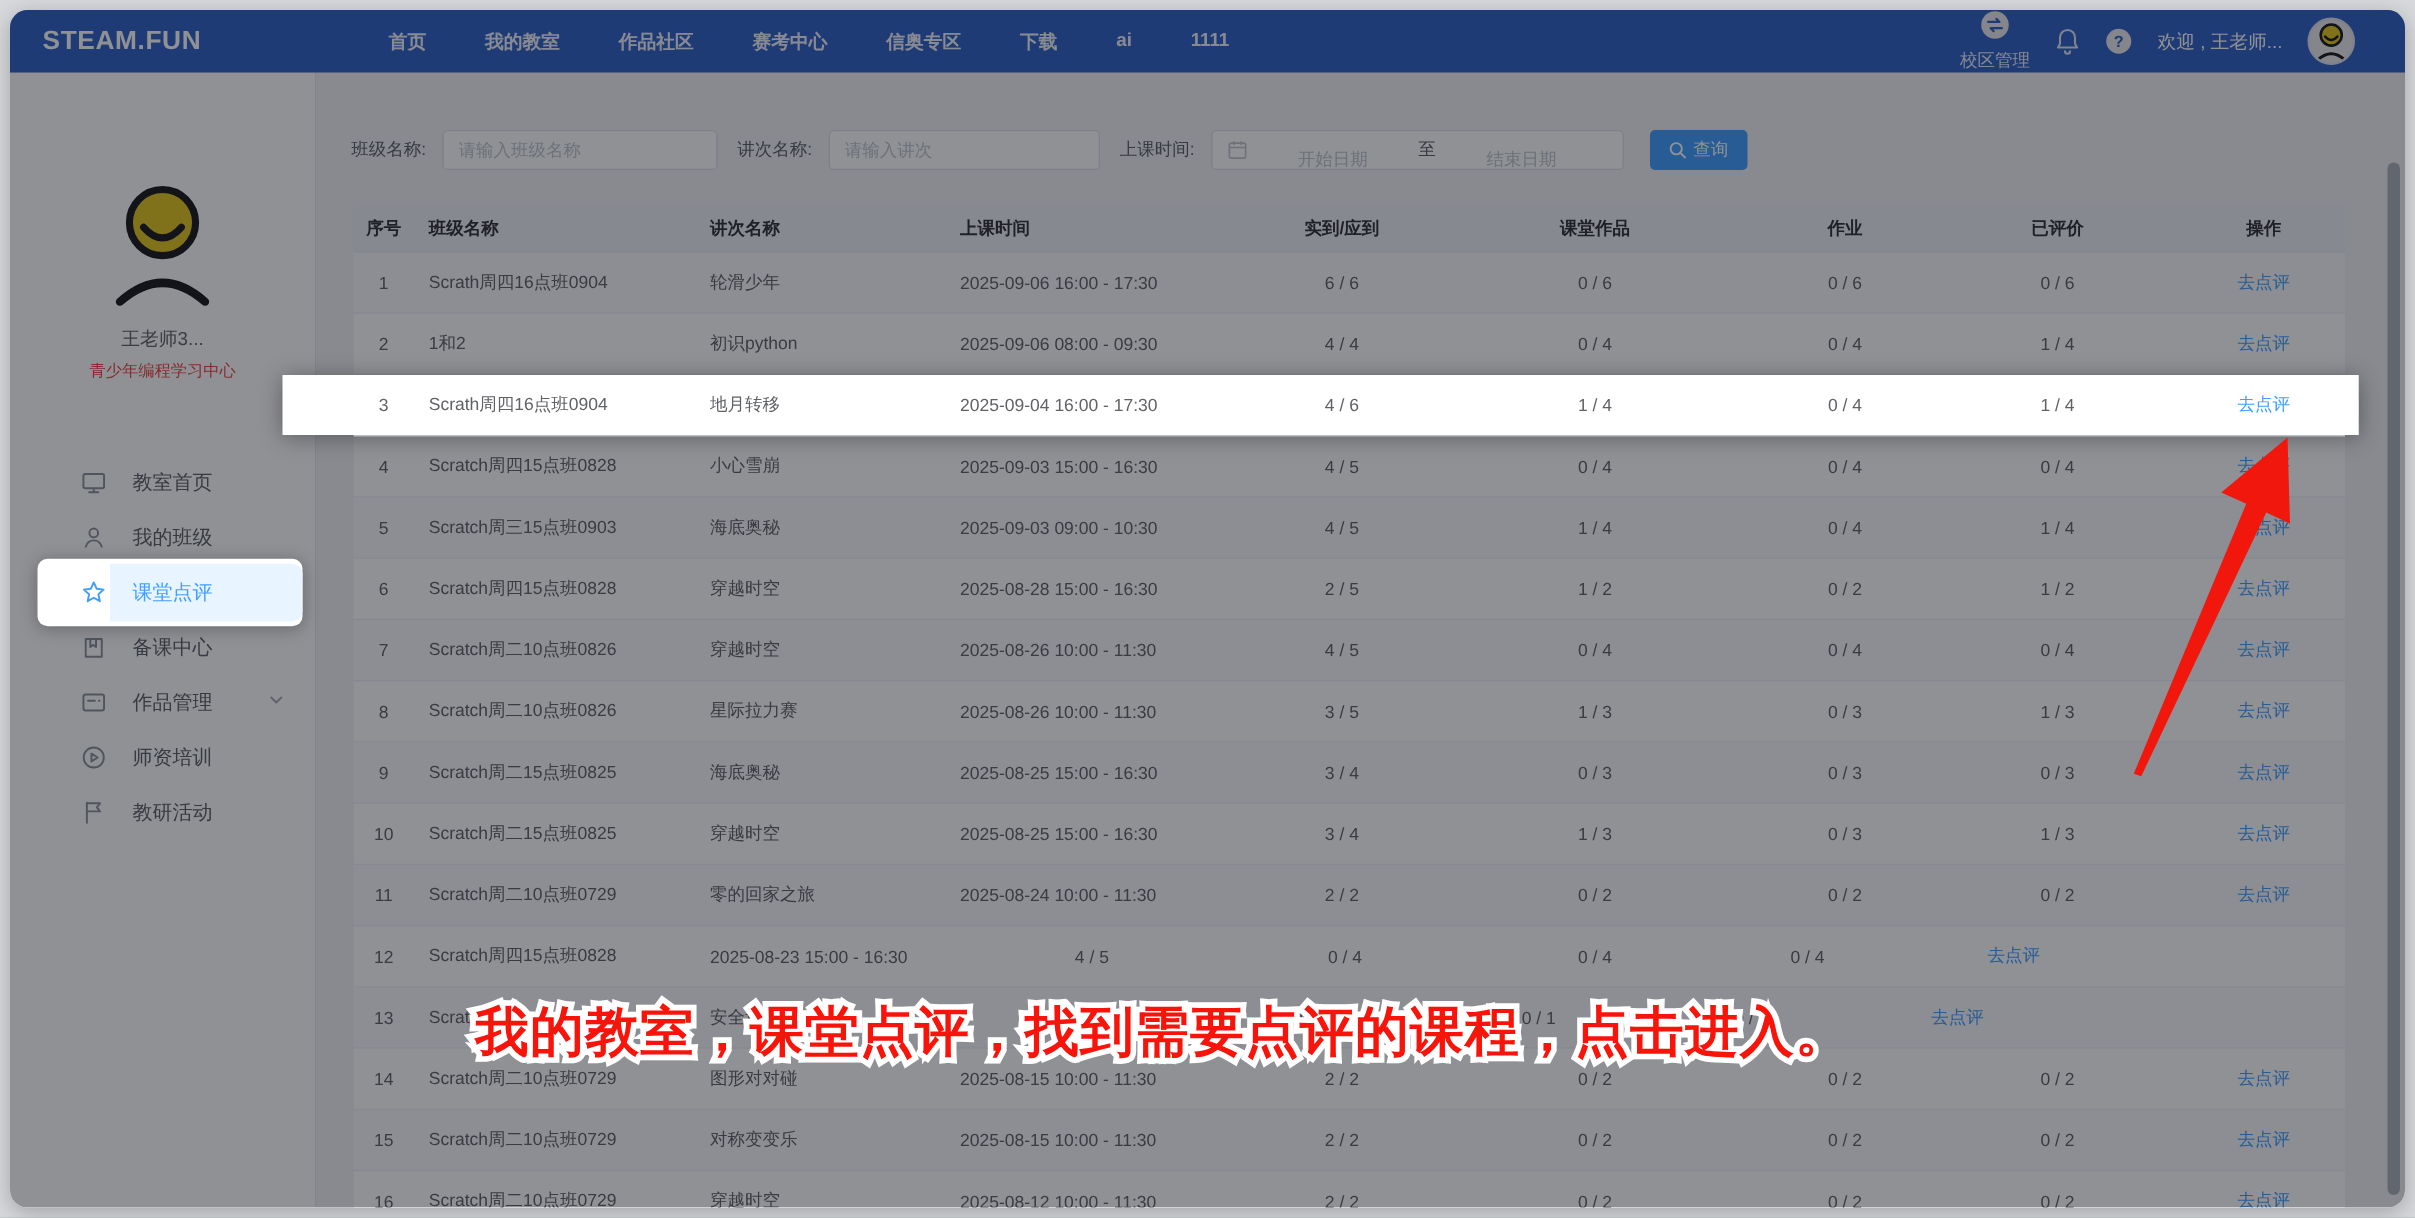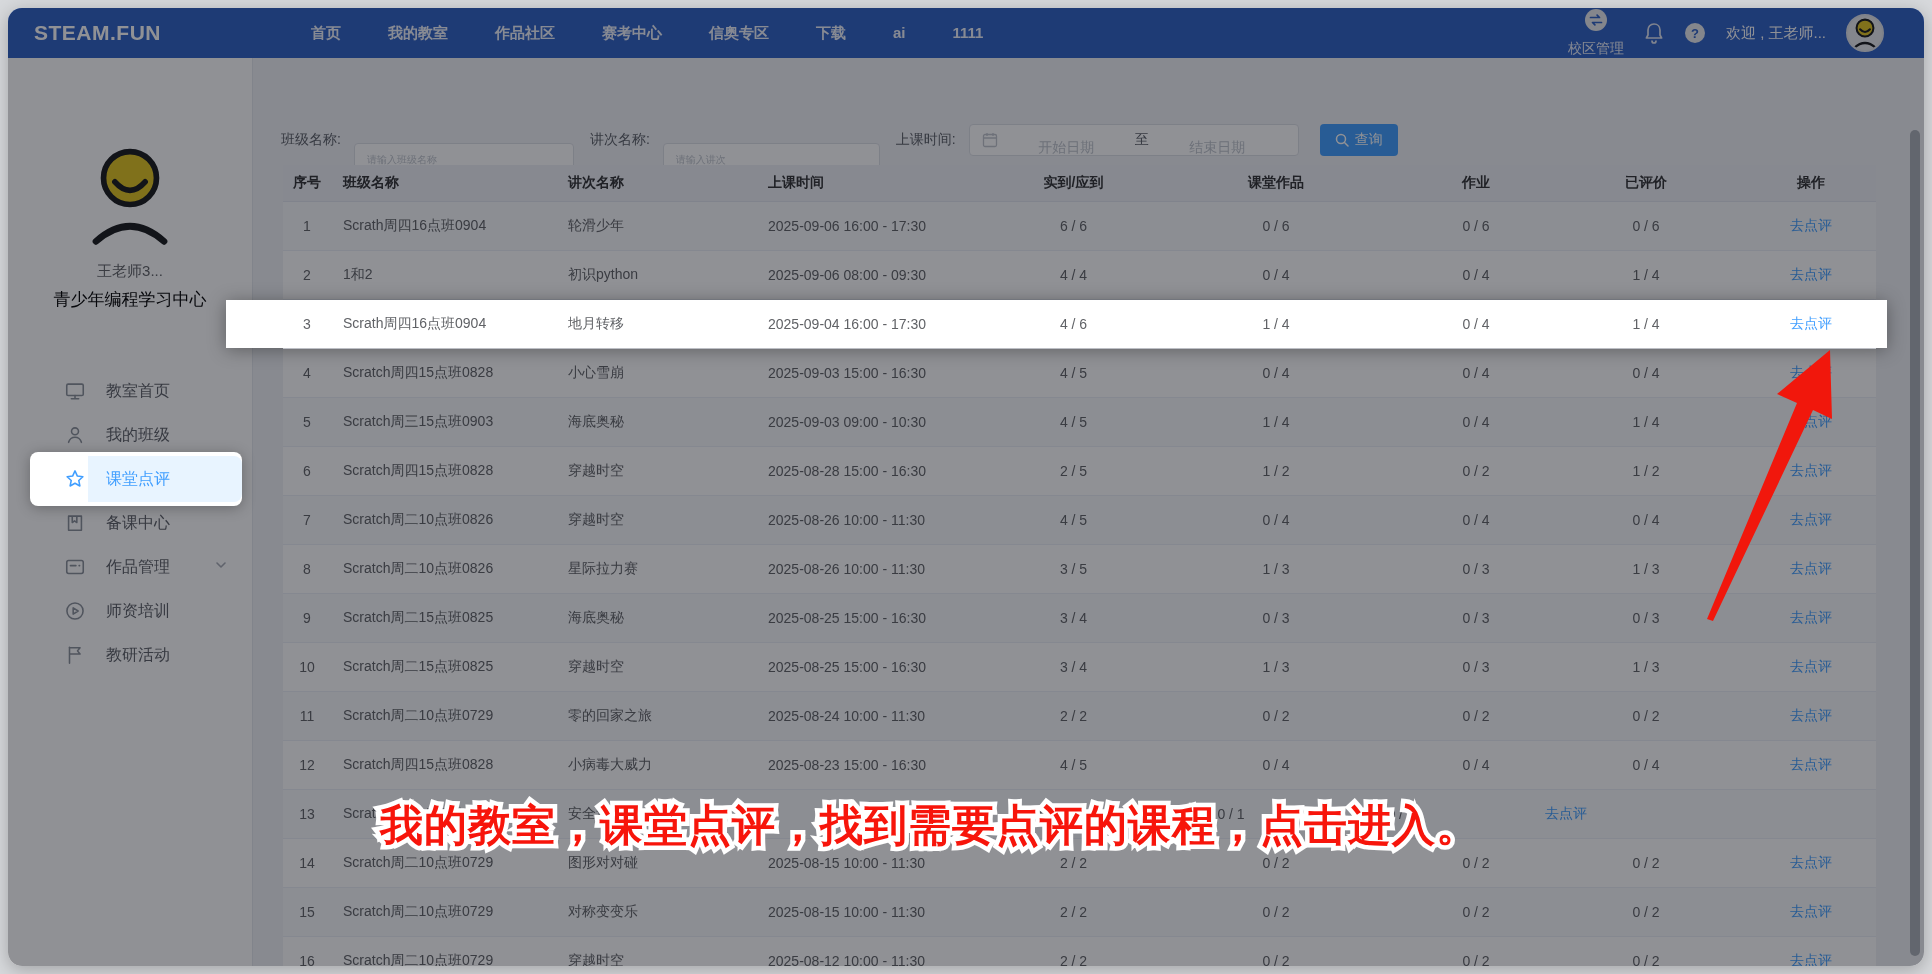--- a/index.html
+++ b/index.html
@@ -19,40 +19,40 @@
   .icon-circle svg, .bell svg, .help svg { display:block; }
   .avatar-sm { width:38px; height:38px; border-radius:50%; background:#e9ebee; display:flex;
     align-items:center; justify-content:center; overflow:hidden; border:2px solid #dfe3ea; }
 
   
   .sidebar { position:absolute; left:0; top:50px; width:245px; bottom:0; background:#fff;
     border-right:1px solid #e4e7ed; display:flex; flex-direction:column; align-items:center; }
   .side-user { margin-top:86px; text-align:center; }
   .side-user svg { display:block; margin:0 auto; }
   .side-name { margin-top:14px; font-size:15px; color:#606266; }
-  .side-org { margin-top:7px; font-size:17px; color:#000000; }
+  .side-org { margin-top:7px; font-size:13px; color:#ef4444; }
   .menu { margin-top:58px; width:100%; padding:0 18px 0 30px; display:flex; flex-direction:column; }
   .menu-item { height:44px; display:flex; align-items:center; padding-left:26px; cursor:pointer;
     font-size:16px; color:#5c5f66; }
   .menu-item .mi-icon { width:22px; height:22px; color:#8a9099; }
   .menu-item .mi-label { margin-left:20px; }
   .menu-item .mi-chev { margin-left:auto; margin-right:6px; color:#a6abb3; }
   .menu-item.active { position:relative; z-index:45; color:#409eff; }
   .menu-item.active .mi-icon { color:#409eff; }
   .menu-item.active::before { content:""; position:absolute; left:-8px; right:-8px; top:-5px; bottom:-5px;
     background:#fff; border-radius:8px; z-index:-2; box-shadow:0 2px 14px rgba(0,0,0,.28); }
   .menu-item.active::after { content:""; position:absolute; left:50px; right:-8px; top:-1px; bottom:-1px;
     background:#e8f4ff; border-radius:0 8px 8px 0; z-index:-1; }
 
   
   .main { position:absolute; left:245px; top:50px; right:0; bottom:0; background:#f0f2f5; }
   .filters { position:absolute; left:28px; top:46px; display:flex; align-items:center; }
   .f-label { font-size:14px; color:#5a5e66; margin-right:13px; white-space:nowrap; }
   .f-input { width:220px; height:32px; border:1px solid #dcdfe6; border-radius:4px; background:#fff;
-    padding:0 12px; font-size:10px; color:#14532d; outline:none; font-family:inherit;margin-top:39px; }
+    padding:0 12px; font-size:14px; color:#14532d; outline:none; font-family:inherit; }
   .f-input::placeholder { color:#bfc4cc; } .gap2 { width:16px; }
   .daterange { width:330px; height:32px; border:1px solid #dcdfe6; border-radius:4px; background:#fff;
     display:flex; align-items:center; padding:0 12px; }
   .dr-ph { flex:1; text-align:center; font-size:14px; color:#bfc4cc;margin-top:16px; }
   .dr-to { font-size:14px; color:#5a5e66; }
   .cal { color:#c0c4cc; display:flex; }
   .search-btn { margin-left:21px; width:78px; height:32px; background:#409eff; color:#fff; border:none;
     border-radius:4px; font-size:14px; display:flex; align-items:center; justify-content:center; gap:6px;
     cursor:pointer; font-family:inherit; }
 
@@ -379,21 +379,20 @@
             <div class="cell c5">0 / 2</div>
             <div class="cell c6">0 / 2</div>
             <div class="cell c7">0 / 2</div>
             <div class="cell c8">
               <span class="action-link">去点评</span>
             </div>
           </div>
           <div class="trow">
             <div class="cell c0">12</div>
             <div class="cell c1">Scratch周四15点班0828</div>
-            <div class="cell c2">小病毒大威力</div>
             <div class="cell c3">2025-08-23 15:00 - 16:30</div>
             <div class="cell c4">4 / 5</div>
             <div class="cell c5">0 / 4</div>
             <div class="cell c6">0 / 4</div>
             <div class="cell c7">0 / 4</div>
             <div class="cell c8">
               <span class="action-link">去点评</span>
             </div>
           </div>
           <div class="trow">

